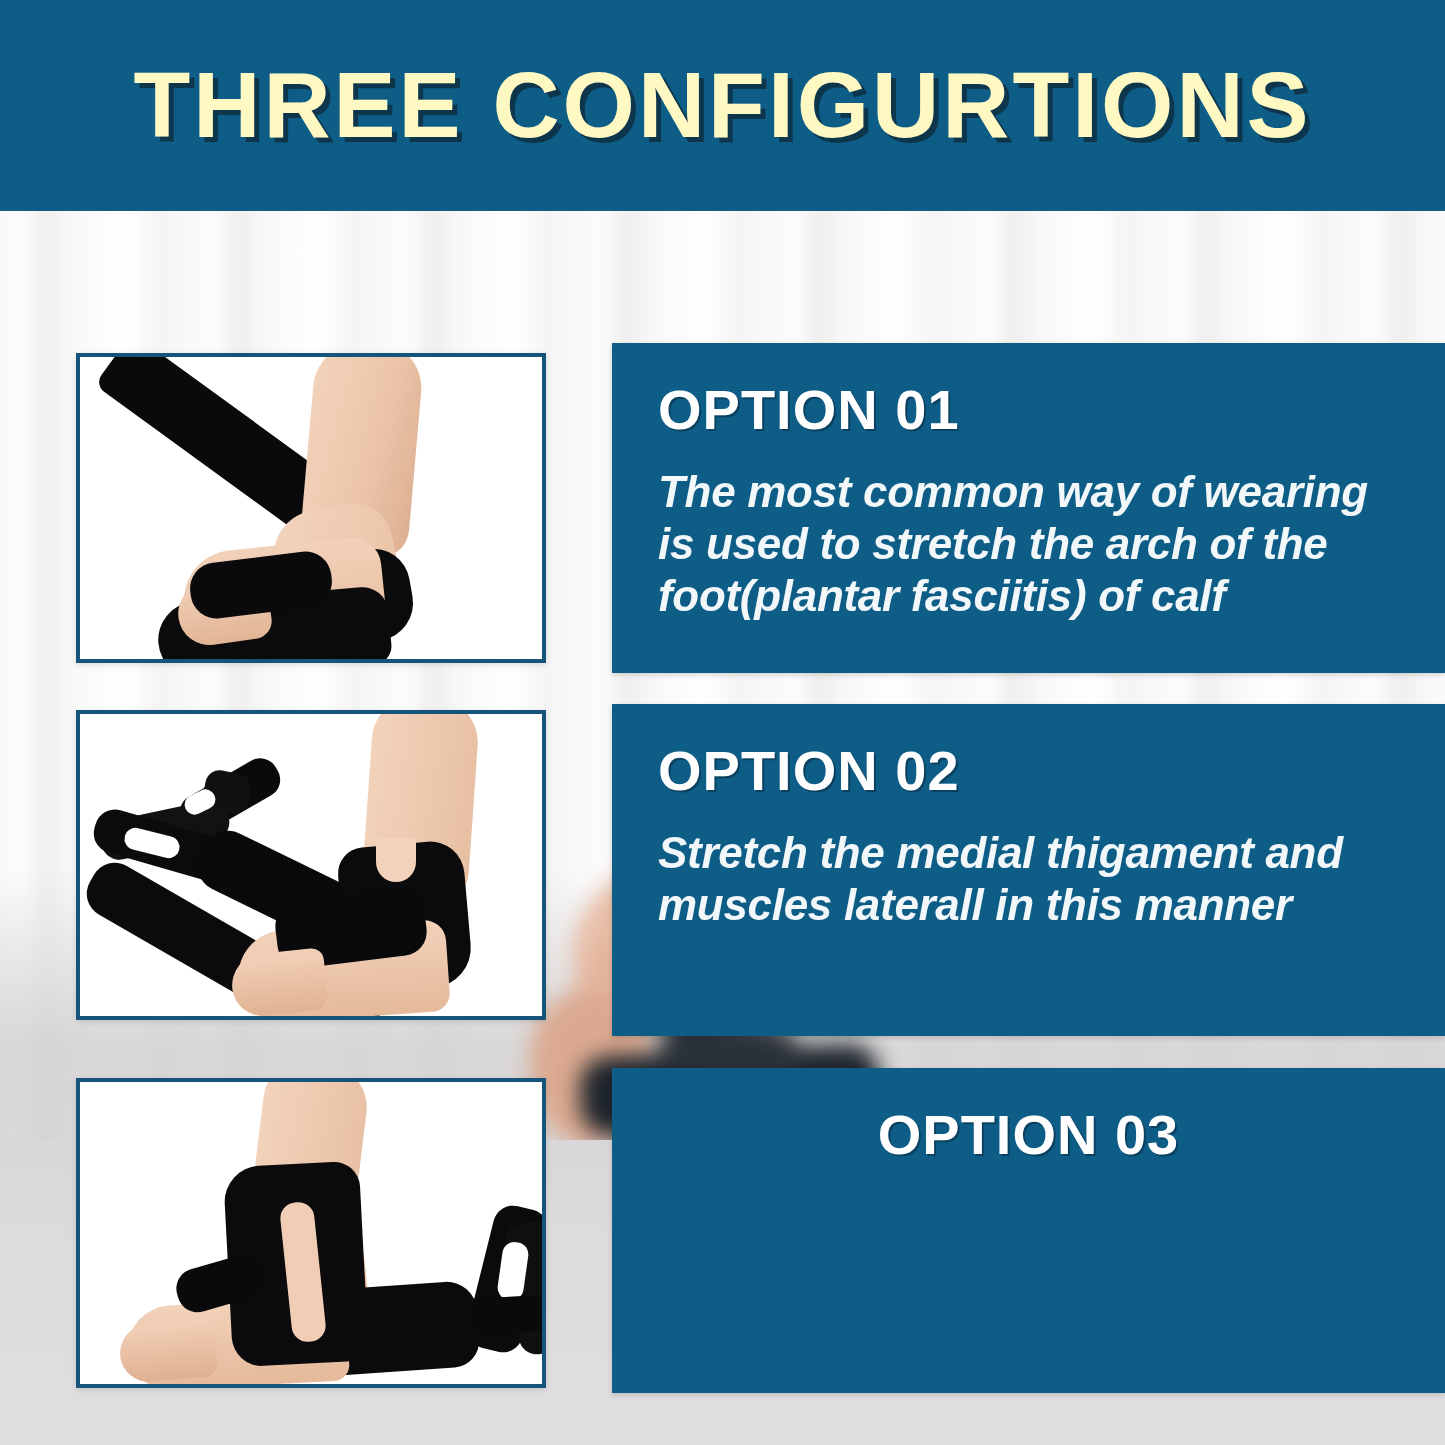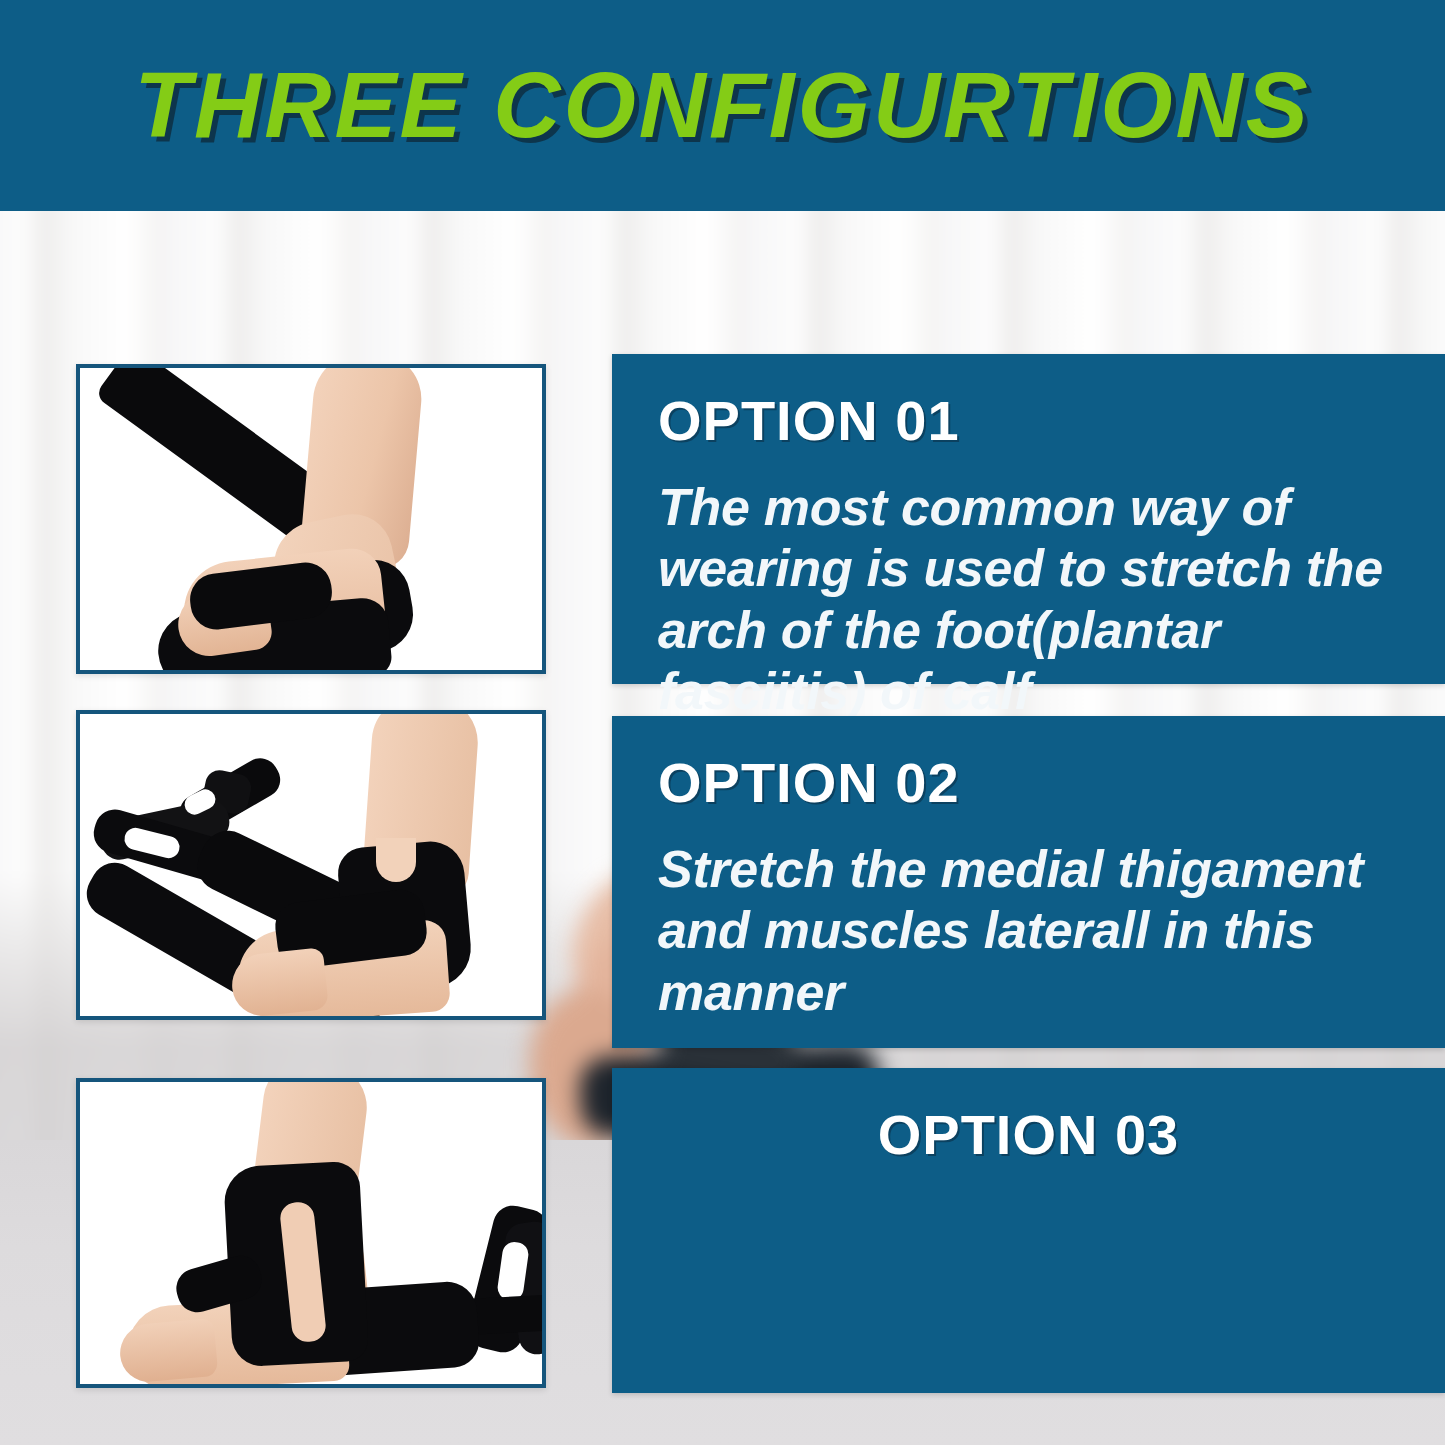--- a/index.html
+++ b/index.html
@@ -99,38 +99,37 @@
     left: 0;
     top: 0;
     width: 1445px;
     height: 211px;
     background: #0d5d87;
     display: flex;
     align-items: center;
     justify-content: center;
   }
   .header-title {
-    color: #84cc16;
+    color: #fef9c3;
     font-size: 93px;
     font-weight: 700;
     letter-spacing: 3px;
     line-height: 1;
     white-space: nowrap;
     text-shadow: 5px 5px 0 rgba(15,20,28,0.55);
     font-family: "Liberation Sans", "DejaVu Sans", sans-serif;
-    font-style: italic;
   }
 
   
   .row {
     position: absolute;
     left: 0;
     width: 1445px;
   }
-  .row-1 { top: 354px; height: 330px; }
+  .row-1 { top: 343px; height: 330px; }
   .row-2 { top: 700px; height: 332px; }
   .row-3 { top: 1068px; height: 325px; text-align: center; }
 
   
   .photo-card {
     position: absolute;
     left: 76px;
     top: 10px;
     width: 470px;
     height: 310px;
@@ -381,35 +380,35 @@
   .text-card {
     position: absolute;
     left: 612px;
     width: 833px;
     background: #0d5d87;
     box-sizing: border-box;
     padding: 38px 46px 30px 46px;
     box-shadow: 0 2px 5px rgba(0,0,0,0.16);
   }
   .tc-1 { top: 0px;  height: 330px; }
-  .tc-2 { top: 16px;  height: 332px; }
+  .tc-2 { top: 4px;  height: 332px; }
   .tc-3 { top: 0px;  height: 325px; }
 
   .option-title {
     color: #ffffff;
     font-size: 56px;
     font-weight: 700;
     letter-spacing: 1px;
     line-height: 1.05;
     margin: 0 0 26px 0;
     text-shadow: 2px 2px 0 rgba(10,15,22,0.35);
   }
   .option-desc {
     color: #f2f7fa;
-    font-size: 52px;
+    font-size: 44px;
     font-style: italic;
     font-weight: 600;
     line-height: 1.18;
     margin: 0;
     letter-spacing: -0.3px;
   }
 
   .tc-3 .option-title { margin-bottom: 28px; }
 </style>
 </head>

